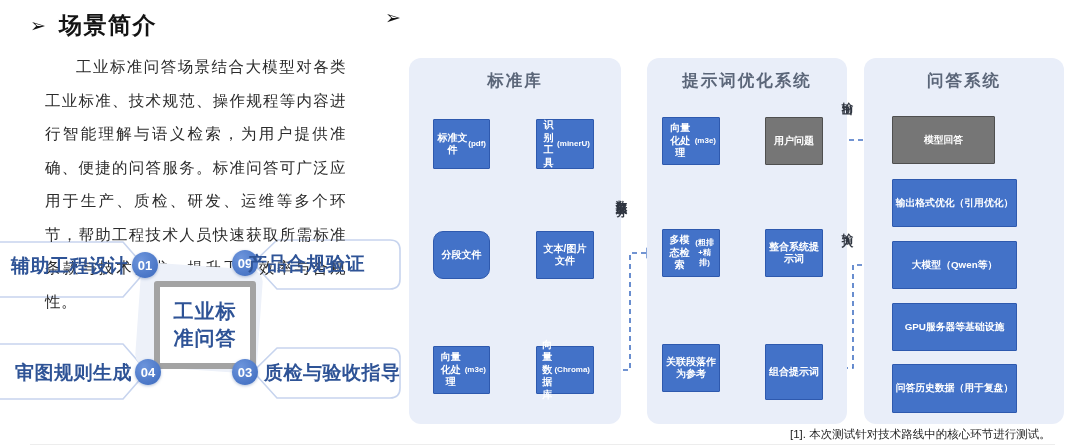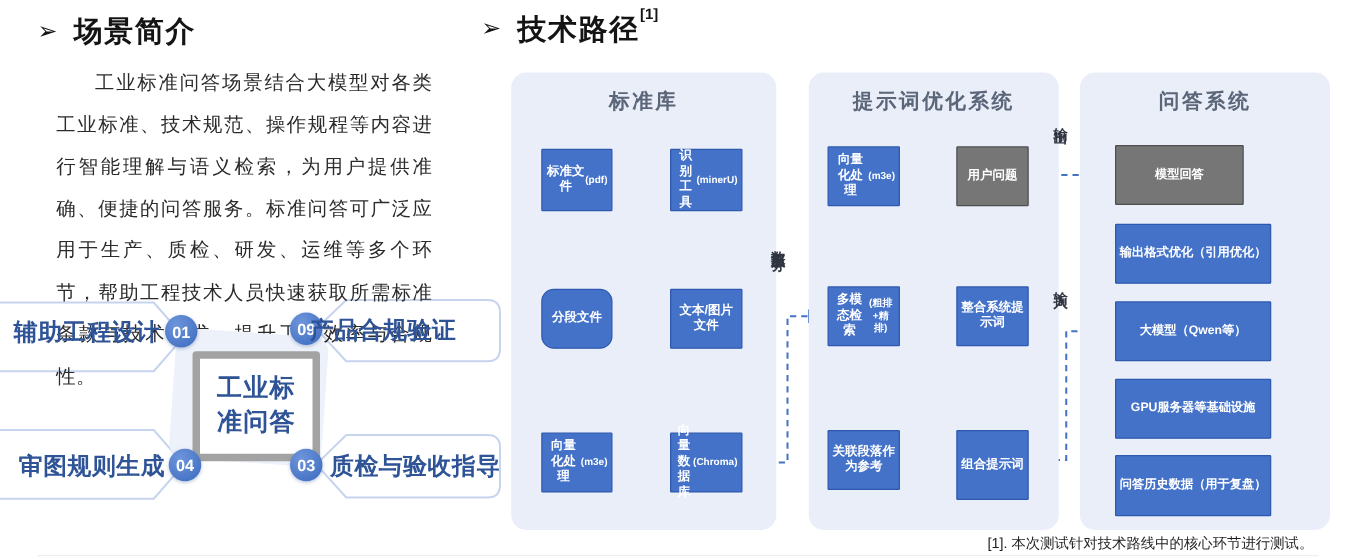--- a/index.html
+++ b/index.html
@@ -105,21 +105,20 @@
 <div class="uc-label" style="left:248px;top:251px;">产品合规验证</div>
 
 <div class="uc-label" style="left:10px;top:360px;width:122px;text-align:right;">审图规则生成</div>
 <div class="uc-num" style="left:135px;top:359px;">04</div>
 
 <div class="uc-num" style="left:232px;top:359px;">03</div>
 <div class="uc-label" style="left:264px;top:360px;">质检与验收指导</div>
 
 <div class="heading" style="left:385px;top:8px;">
   <span class="arrow">➢</span>
-  <span class="txt"><span>技术路径</span><sup>[1]</sup></span>
 </div>
 
 <div class="panel" style="left:409px;width:212px;">
   <div class="panel-title">标准库</div>
 </div>
 <div class="fc-box" style="left:433px;top:119px;width:57px;height:50px;">
   <span>标准文件</span>
   <span class="sub">(pdf)</span>
 </div>
 <div class="fc-box" style="left:536px;top:119px;width:58px;height:50px;">

